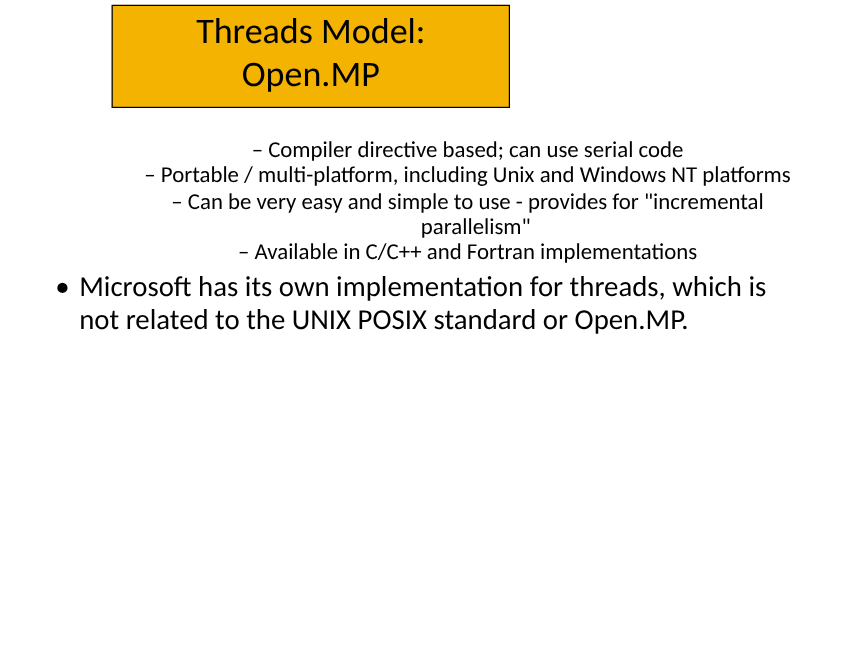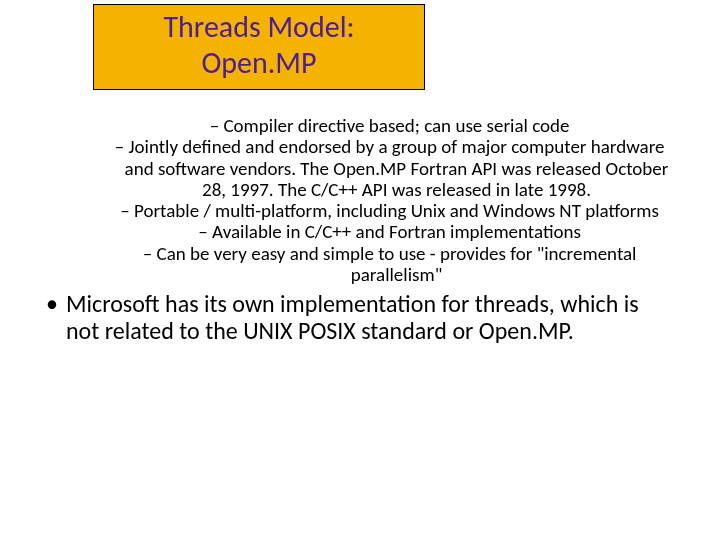--- a/index.html
+++ b/index.html
@@ -17,21 +17,21 @@
     left: 93px;
     top: 4px;
     width: 330px;
     height: 80px;
     background: #f3b300;
     border: 1px solid #000;
     text-align: center;
     font-size: 30px;
     line-height: 1.2;
     padding-top: 4px;
-    color: #4c1d95;
+    color: #000000;
   }
   .content {
     position: absolute;
     left: 46px;
     top: 115px;
     width: 625px;
   }
   .bullet-l1 {
     font-size: 22px;
     font-weight: bold;
@@ -80,23 +80,22 @@
 <div class="title-box">
   <span>Threads Model:</span><br>
   <span>Open.MP</span>
 </div>
 
 <div class="content">
 
 
   <div class="sub-list">
     <p class="bullet-l2"><span class="dash">–</span><span>Compiler directive based; can use serial code</span></p>
-    <p class="bullet-l2"><span class="dash">–</span><span>Jointly defined and endorsed by a group of major computer hardware and software vendors. The Open.MP Fortran API was released October 28, 1997. The C/C++ API was released in late 1998.</span></p>
     <p class="bullet-l2"><span class="dash">–</span><span>Portable / multi-platform, including Unix and Windows NT platforms</span></p>
+    <p class="bullet-l2"><span class="dash">–</span><span>Can be very easy and simple to use - provides for "incremental parallelism"</span></p>
     <p class="bullet-l2"><span class="dash">–</span><span>Available in C/C++ and Fortran implementations</span></p>
-    <p class="bullet-l2"><span class="dash">–</span><span>Can be very easy and simple to use - provides for "incremental parallelism"</span></p>
   </div>
 
   <p class="bullet-l1b">
     <span class="dot">•</span><span>Microsoft has its own implementation for threads, which is not related to the UNIX POSIX standard or Open.MP.</span>
   </p>
 
 </div>
 
 </body></html>

